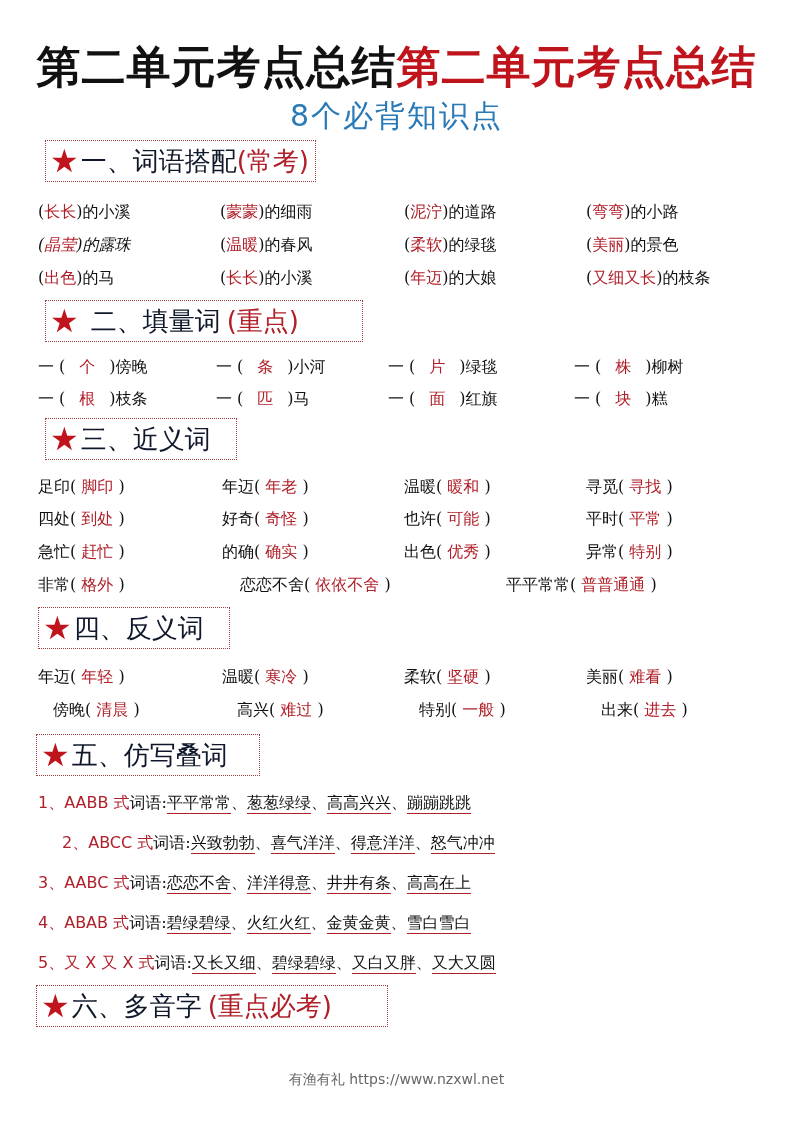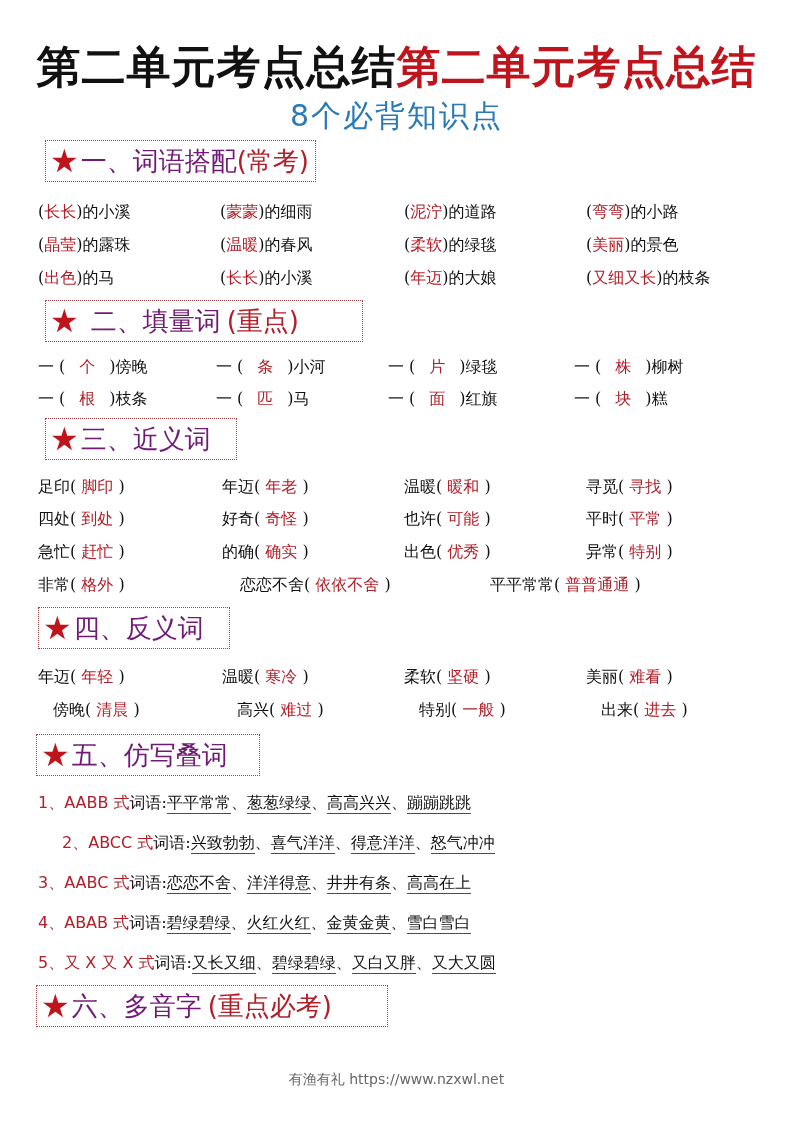--- a/index.html
+++ b/index.html
@@ -8,21 +8,21 @@
   .abs { position:absolute; white-space:nowrap; }
   .title { top:38px; left:0; width:793px; text-align:center; font-size:44px; font-weight:bold;
            font-family: "DejaVu Serif", serif; letter-spacing:1px; }
   .title .black { color:#111; }
   .title .red { color:#c0141c; }
   .subtitle { top:96px; left:0; width:793px; text-align:center; font-size:30px; color:#2a7ab8;
               font-family: "DejaVu Sans", sans-serif; letter-spacing:2px; }
   .heading { border:1.5px dotted #a04040; height:40px; display:flex; align-items:center;
              padding:0 6px 0 4px; font-size:26px; font-family:"DejaVu Sans", sans-serif; }
   .heading .star { color:#c0141c; font-size:32px; margin-right:2px; line-height:1; }
-  .heading .blue { color:#701a75; }
+  .heading .blue { color:#0f172a; }
   .heading .red { color:#b0202a; }
   .row { font-size:16px; height:30px; line-height:30px; }
   .cell { position:absolute; top:0; white-space:nowrap; }
   .red { color:#b0202a; }
   .u { border-bottom:1.5px solid #b0202a; padding-bottom:1px; }
   .footer { top:1071px; left:0; width:793px; text-align:center; font-size:14px; color:#666;
             font-family: "DejaVu Sans", sans-serif; }
 </style>
 </head>
 <body>
@@ -39,21 +39,21 @@
 </div>
 
 <div id="s1">
     <div class="abs row" style="top: 197px; left: 0px; width: 793px;">
       <span class="cell" style="left: 38px;"><span>(</span><span class="red">长长</span><span>)</span><span>的小溪</span></span>
       <span class="cell" style="left: 220px;"><span>(</span><span class="red">蒙蒙</span><span>)</span><span>的细雨</span></span>
       <span class="cell" style="left: 404px;"><span>(</span><span class="red">泥泞</span><span>)</span><span>的道路</span></span>
       <span class="cell" style="left: 586px;"><span>(</span><span class="red">弯弯</span><span>)</span><span>的小路</span></span>
     </div>
     <div class="abs row" style="top: 230px; left: 0px; width: 793px;">
-      <span class="cell" style="left: 38px;"><span>(</span><span class="red">晶莹</span><span>)</span><span>的露珠</span></span>
+      <span class="cell" style="left: 38px; font-style: italic;"><span>(</span><span class="red">晶莹</span><span>)</span><span>的露珠</span></span>
       <span class="cell" style="left: 220px;"><span>(</span><span class="red">温暖</span><span>)</span><span>的春风</span></span>
       <span class="cell" style="left: 404px;"><span>(</span><span class="red">柔软</span><span>)</span><span>的绿毯</span></span>
       <span class="cell" style="left: 586px;"><span>(</span><span class="red">美丽</span><span>)</span><span>的景色</span></span>
     </div>
     <div class="abs row" style="top: 263px; left: 0px; width: 793px;">
       <span class="cell" style="left: 38px;"><span>(</span><span class="red">出色</span><span>)</span><span>的马</span></span>
       <span class="cell" style="left: 220px;"><span>(</span><span class="red">长长</span><span>)</span><span>的小溪</span></span>
       <span class="cell" style="left: 404px;"><span>(</span><span class="red">年迈</span><span>)</span><span>的大娘</span></span>
       <span class="cell" style="left: 586px;"><span>(</span><span class="red">又细又长</span><span>)</span><span>的枝条</span></span>
     </div>
@@ -98,21 +98,21 @@
     </div>
     <div class="abs row" style="top: 537px; left: 0px; width: 793px;">
       <span class="cell" style="left: 38px;"><span>急忙</span><span>( </span><span class="red">赶忙</span><span> )</span></span>
       <span class="cell" style="left: 222px;"><span>的确</span><span>( </span><span class="red">确实</span><span> )</span></span>
       <span class="cell" style="left: 404px;"><span>出色</span><span>( </span><span class="red">优秀</span><span> )</span></span>
       <span class="cell" style="left: 586px;"><span>异常</span><span>( </span><span class="red">特别</span><span> )</span></span>
     </div>
     <div class="abs row" style="top: 570px; left: 0px; width: 793px;">
       <span class="cell" style="left: 38px;"><span>非常</span><span>( </span><span class="red">格外</span><span> )</span></span>
       <span class="cell" style="left: 240px;"><span>恋恋不舍</span><span>( </span><span class="red">依依不舍</span><span> )</span></span>
-      <span class="cell" style="left: 490px;"><span>平平常常</span><span>( </span><span class="red">普普通通</span><span> )</span></span>
+      <span class="cell" style="left: 506px;"><span>平平常常</span><span>( </span><span class="red">普普通通</span><span> )</span></span>
     </div>
   </div>
 
 <div class="abs heading" style="top:607px;left:38px;width:180px;">
   <span class="star">★</span>
   <span class="blue">四、反义词</span>
 </div>
 <div id="s4">
     <div class="abs row" style="top: 662px; left: 0px; width: 793px;">
       <span class="cell" style="left: 38px;"><span>年迈</span><span>( </span><span class="red">年轻</span><span> )</span></span>

